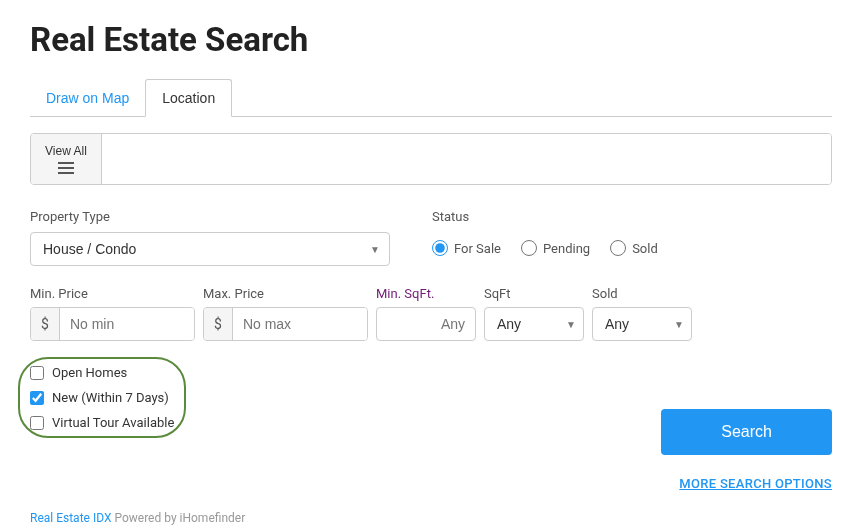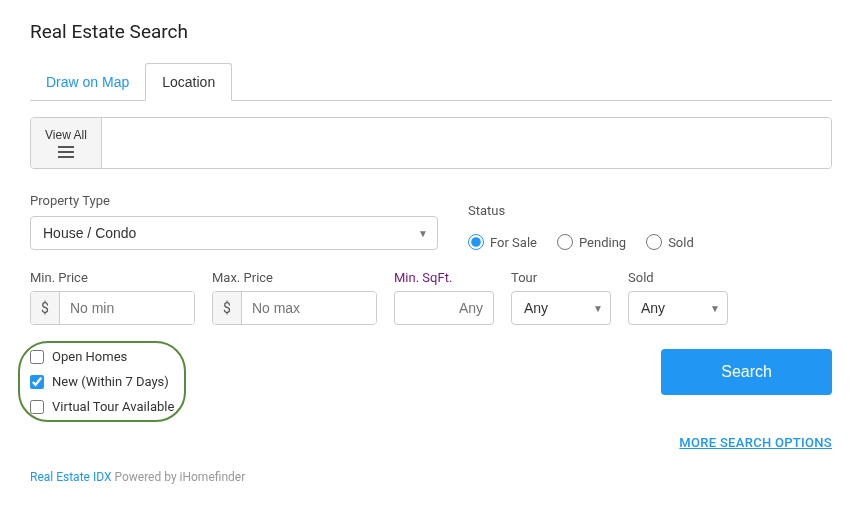--- a/index.html
+++ b/index.html
@@ -7,22 +7,22 @@
       font-family: -apple-system, BlinkMacSystemFont, 'Segoe UI', Roboto, Arial, sans-serif;
       background: #fff;
       color: #333;
       font-size: 14px;
       padding: 20px 30px;
       width: 862px;
       min-height: 525px;
     }
 
     .page-title {
-      font-size: 19px;
-      font-weight: 400;
+      font-size: 33px;
+      font-weight: 700;
       margin-bottom: 20px;
       color: #222;
     }
 
     .tabs {
       display: flex;
       border-bottom: 1px solid #ccc;
       margin-bottom: 16px;
     }
 
@@ -91,23 +91,23 @@
       flex: 1;
       border: none;
       padding: 10px 12px;
       font-size: 14px;
       outline: none;
       color: #333;
     }
 
     .form-row {
       display: flex;
-      gap: 30px;
+      gap: 42px;
       margin-bottom: 20px;
-      align-items: flex-end;
+      align-items: flex-start;
     }
 
     .form-group {
       display: flex;
       flex-direction: column;
       gap: 8px;
     }
 
     .form-group label {
       font-size: 13px;
@@ -130,21 +130,21 @@
     .select-wrapper select {
       appearance: none;
       border: 1px solid #ccc;
       border-radius: 4px;
       padding: 8px 32px 8px 12px;
       font-size: 14px;
       color: #333;
       background: #fff;
       cursor: pointer;
       outline: none;
-      width: 408px;
+      width: 360px;
     }
 
     .select-wrapper::after {
       content: '▼';
       position: absolute;
       right: 10px;
       top: 50%;
       transform: translateY(-50%);
       font-size: 10px;
       color: #777;
@@ -168,21 +168,21 @@
     }
 
     .radio-label input[type="radio"] {
       accent-color: #2196F3;
       width: 16px;
       height: 16px;
     }
 
     .price-row {
       display: flex;
-      gap: 17px;
+      gap: 8px;
       margin-bottom: 24px;
       align-items: center;
     }
 
     .price-group {
       display: flex;
       flex-direction: column;
       gap: 6px;
     }
 
@@ -321,20 +321,21 @@
 
     .search-btn {
       background: #2196F3;
       color: #fff;
       border: none;
       border-radius: 4px;
       padding: 14px 60px;
       font-size: 16px;
       cursor: pointer;
       font-weight: 400;
+      margin-top: 44px;
     }
 
     .more-options-row {
       text-align: right;
       margin-bottom: 20px;
     }
 
     .more-options-link {
       color: #2196F3;
       font-size: 13px;
@@ -427,21 +428,21 @@
       <input class="price-input" type="text" placeholder="No max" style="">
     </div>
   </div>
 
   <div class="sqft-group">
     <label>Min. SqFt.</label>
     <input class="sqft-input" type="text" placeholder="Any" style="">
   </div>
 
   <div class="beds-baths-group">
-    <label>Tour</label>
+    <label>SqFt</label>
     <div class="select-with-arrow">
       <select>
         <option>Any</option>
         <option>1+</option>
         <option>2+</option>
         <option>3+</option>
         <option>4+</option>
         <option>5+</option>
       </select>
     </div>

